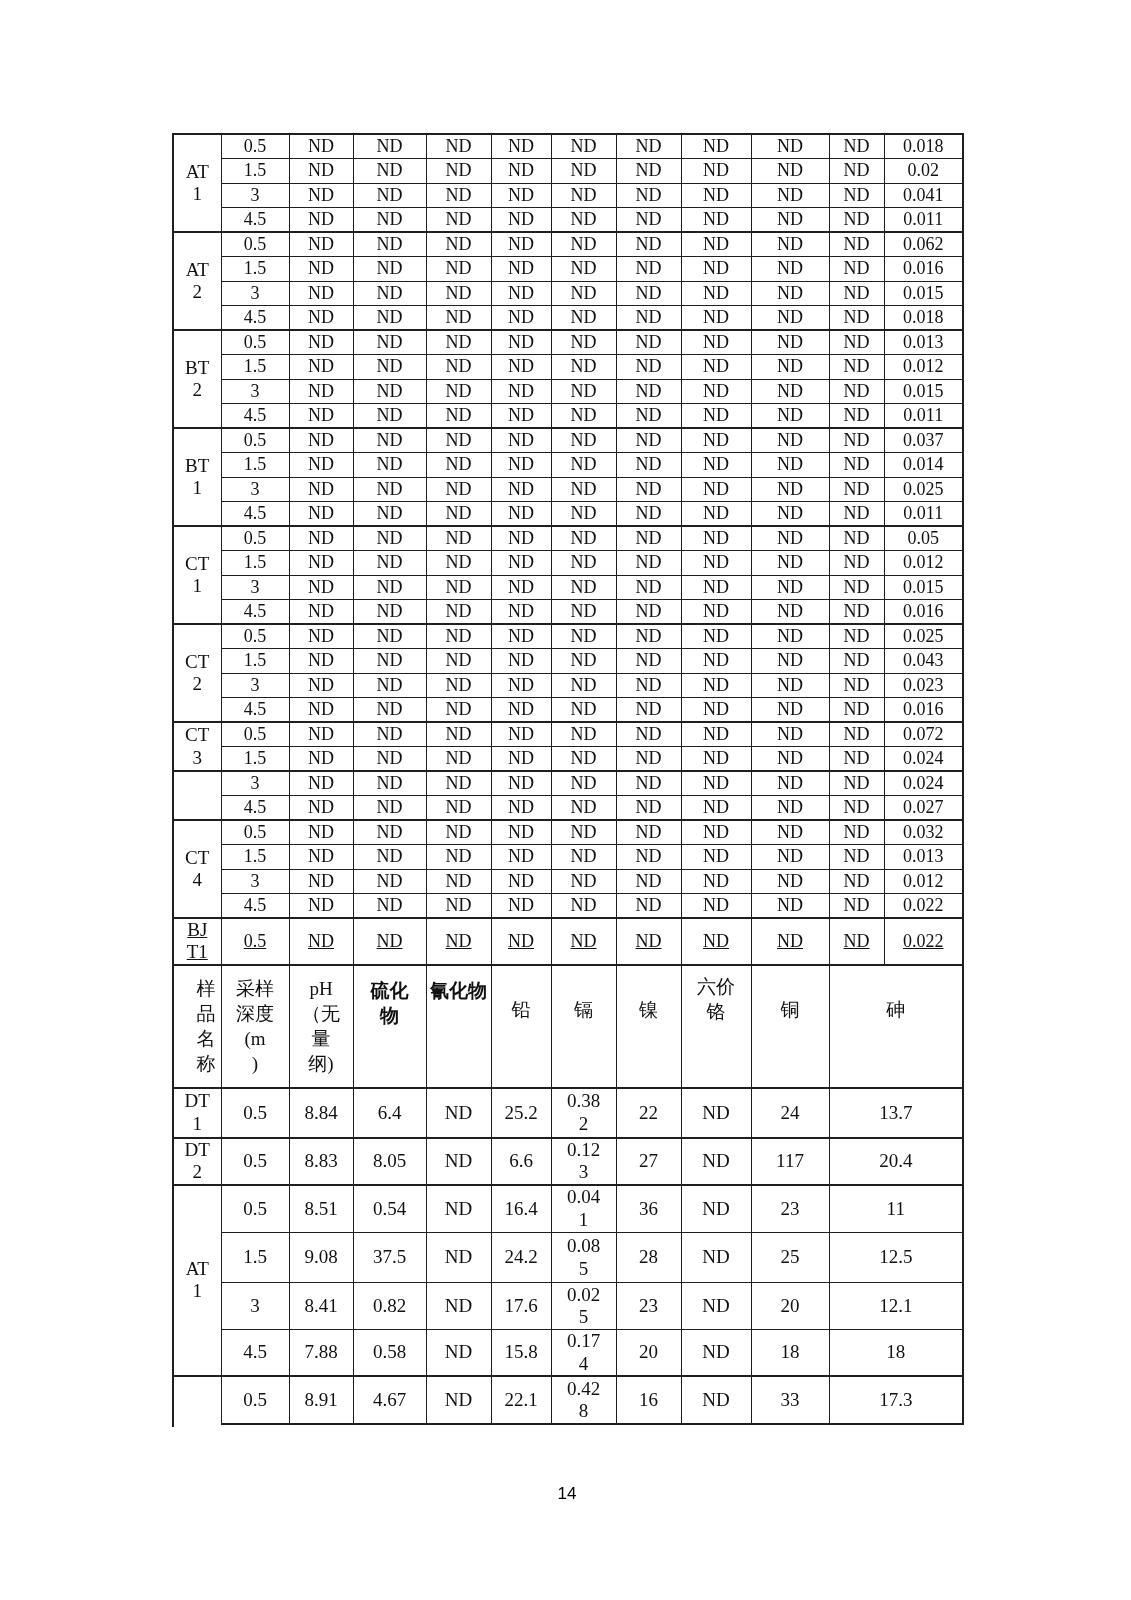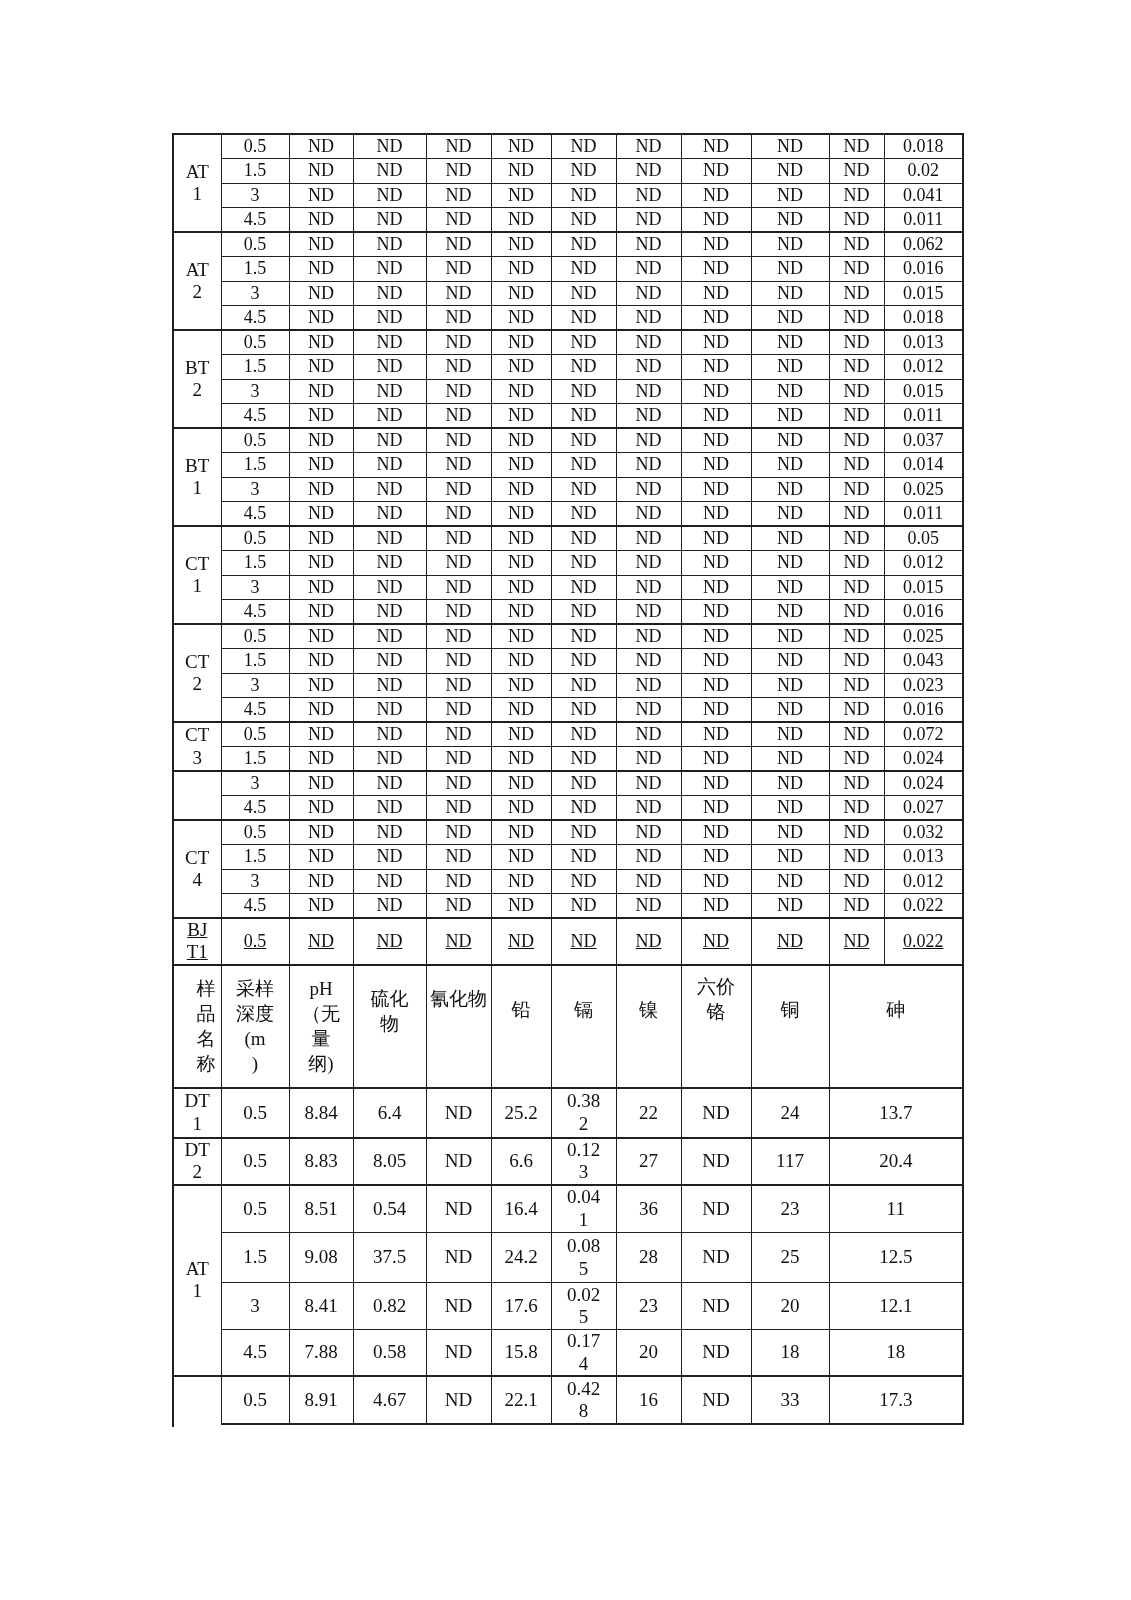--- a/index.html
+++ b/index.html
@@ -19,21 +19,21 @@
   }
   tr.group-start td{border-top:2px solid #1f1f1f;}
   tr.top-row{height:24.5px;}
   tr.tall-row{height:45px;text-decoration:underline;}
   tr.header-row{height:123px;}
   tr.header-row td{font-size:19px;line-height:25px;}
   tr.bottom-row td{font-size:19px;}
   td.name-cell{font-size:19px;}
   td.h-name{text-align:right;padding-right:5px;vertical-align:middle;}
   td.h-mid{vertical-align:middle;margin-left:36px;}
-  td.h-top{vertical-align:top;padding-top:20px;}
+  td.h-top{vertical-align:top;padding-top:12px;font-weight:bold;}
   td.h-sub{vertical-align:top;padding-top:8px;margin-left:20px;}
   td.h-metal{vertical-align:top;padding-top:31px;}
   tr.last-row td{border-bottom:2px solid #1f1f1f;}
   td.no-bottom{border-bottom:none !important;}
   .narrow{display:inline-block;width:40px;word-break:break-all;vertical-align:middle;}
   .page-number{
     position:absolute;left:172px;top:1484px;width:790px;text-align:center;
     font-family:"Liberation Sans","DejaVu Sans",sans-serif;font-size:17px;color:#000;
   }
   .cut-edge{position:absolute;left:172px;top:1416px;width:2px;height:11px;background:#1f1f1f;}
@@ -616,13 +616,14 @@
           <td class="b-cell"><span>22.1</span></td>
           <td class="b-cell"><span class="narrow">0.428</span></td>
           <td class="b-cell"><span>16</span></td>
           <td class="b-cell"><span>ND</span></td>
           <td class="b-cell"><span>33</span></td>
           <td class="b-cell" colspan="2"><span>17.3</span></td>
         </tr>
       </tbody>
   </table>
   <div class="cut-edge"></div>
+  <div class="page-number">14</div>
 </div>
 
 </body></html>

